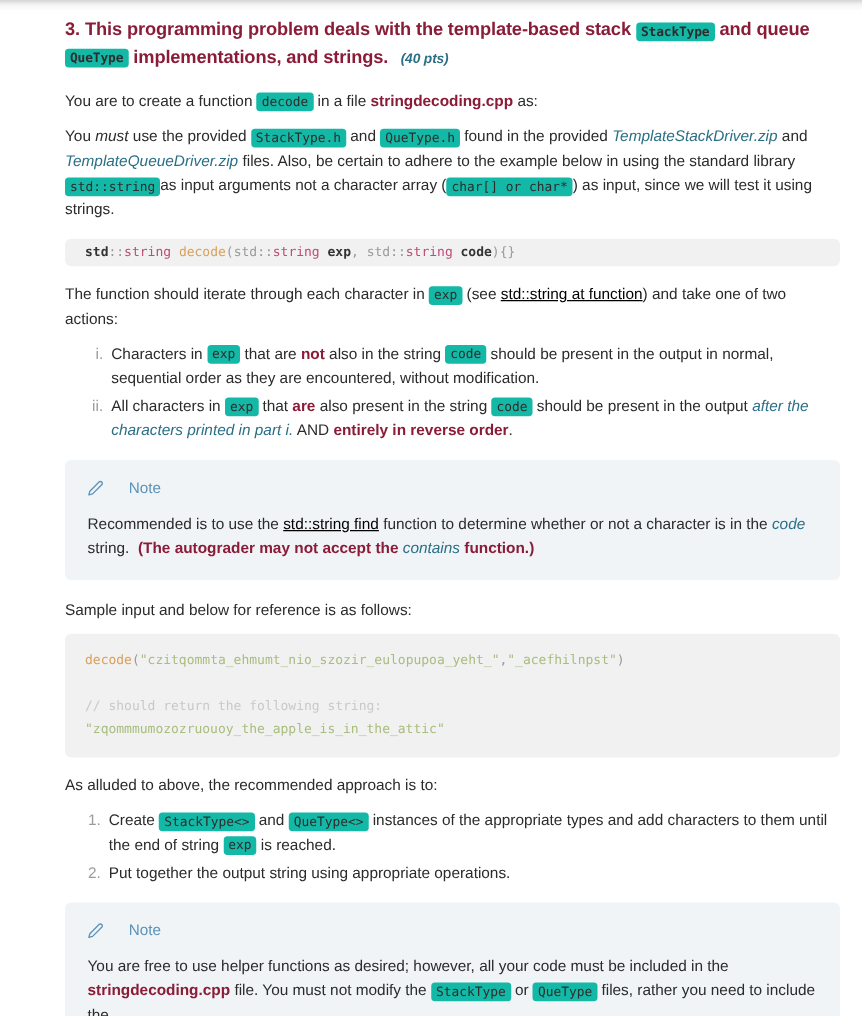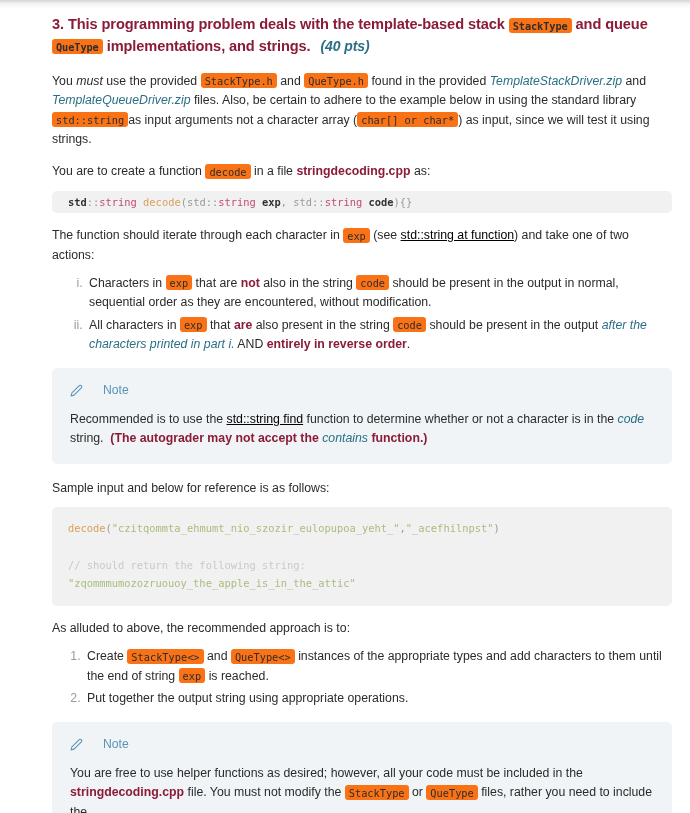--- a/index.html
+++ b/index.html
@@ -44,34 +44,34 @@
     color: #8a1c38;
     margin: 0 0 14px 0;
     line-height: 1.5;
     letter-spacing: -0.1px;
   }
   h3.qheading .pts {
     color: #2a6f85;
     font-style: italic;
     font-weight: 700;
     margin-left: 6px;
-    font-size: 14px;
+    font-size: 11px;
   }
 
   
   p.para {
     margin: 0 0 13px 0;
   }
   p.tight { margin-bottom: 9px; }
 
   
   code.chip {
     font-family: "DejaVu Sans Mono", monospace;
     font-size: 10.3px;
-    background: #f97316;
+    background: #14b8a6;
     color: #2d2d2d;
     border-radius: 3px;
     padding: 1.5px 4px;
     white-space: nowrap;
   }
   code.chip.b { font-weight: bold; }
 
   b.strong { font-weight: 700; color: #8a1c38; }
   i.fileit { font-style: italic; color: #2a6f85; }
   i.em     { font-style: italic; }
@@ -154,44 +154,44 @@
 
     <h3 class="qheading">
       <span>3.</span>
       <span>This programming problem deals with the template-based stack</span>
       <code class="chip b">StackType</code>
       <span>and queue</span>
       <code class="chip b">QueType</code>
       <span>implementations, and strings.</span>
       <span class="pts">(40 pts)</span>
     </h3>
+
+    <p class="para tight">
+      <span>You are to create a function</span>
+      <code class="chip">decode</code>
+      <span>in a file</span>
+      <b class="strong">stringdecoding.cpp</b>
+      <span>as:</span>
+    </p>
 
     <p class="para">
       <span>You</span>
       <i class="em">must</i>
       <span>use the provided</span>
       <code class="chip">StackType.h</code>
       <span>and</span>
       <code class="chip">QueType.h</code>
       <span>found in the provided</span>
       <i class="fileit">TemplateStackDriver.zip</i>
       <span>and</span>
       <i class="fileit">TemplateQueueDriver.zip</i>
       <span>files. Also, be certain to adhere to the example below in using the standard library</span>
       <code class="chip">std::string</code><span>as input arguments not a character array (</span><code class="chip">char[] or char*</code><span>) as input, since we will test it using strings.</span>
     </p>
 
-    <p class="para tight">
-      <span>You are to create a function</span>
-      <code class="chip">decode</code>
-      <span>in a file</span>
-      <b class="strong">stringdecoding.cpp</b>
-      <span>as:</span>
-    </p>
-
     <pre class="codeblock"><span id="sig-tokens"><span class="t-ident">std</span><span class="t-punc">::</span><span class="t-type">string</span><span class="t-punc"> </span><span class="t-fn">decode</span><span class="t-punc">(</span><span class="t-punc">std</span><span class="t-punc">::</span><span class="t-type">string</span><span class="t-punc"> </span><span class="t-var">exp</span><span class="t-punc">, </span><span class="t-punc">std</span><span class="t-punc">::</span><span class="t-type">string</span><span class="t-punc"> </span><span class="t-var">code</span><span class="t-punc">)</span><span class="t-punc">{}</span></span></pre>
 
     <p class="para tight">
       <span>The function should iterate through each character in</span>
       <code class="chip">exp</code>
       <span>(see</span>
       <a class="link" href="#">std::string at function</a><span>) and take one of two actions:</span>
     </p>
 
     <ol class="roman">

